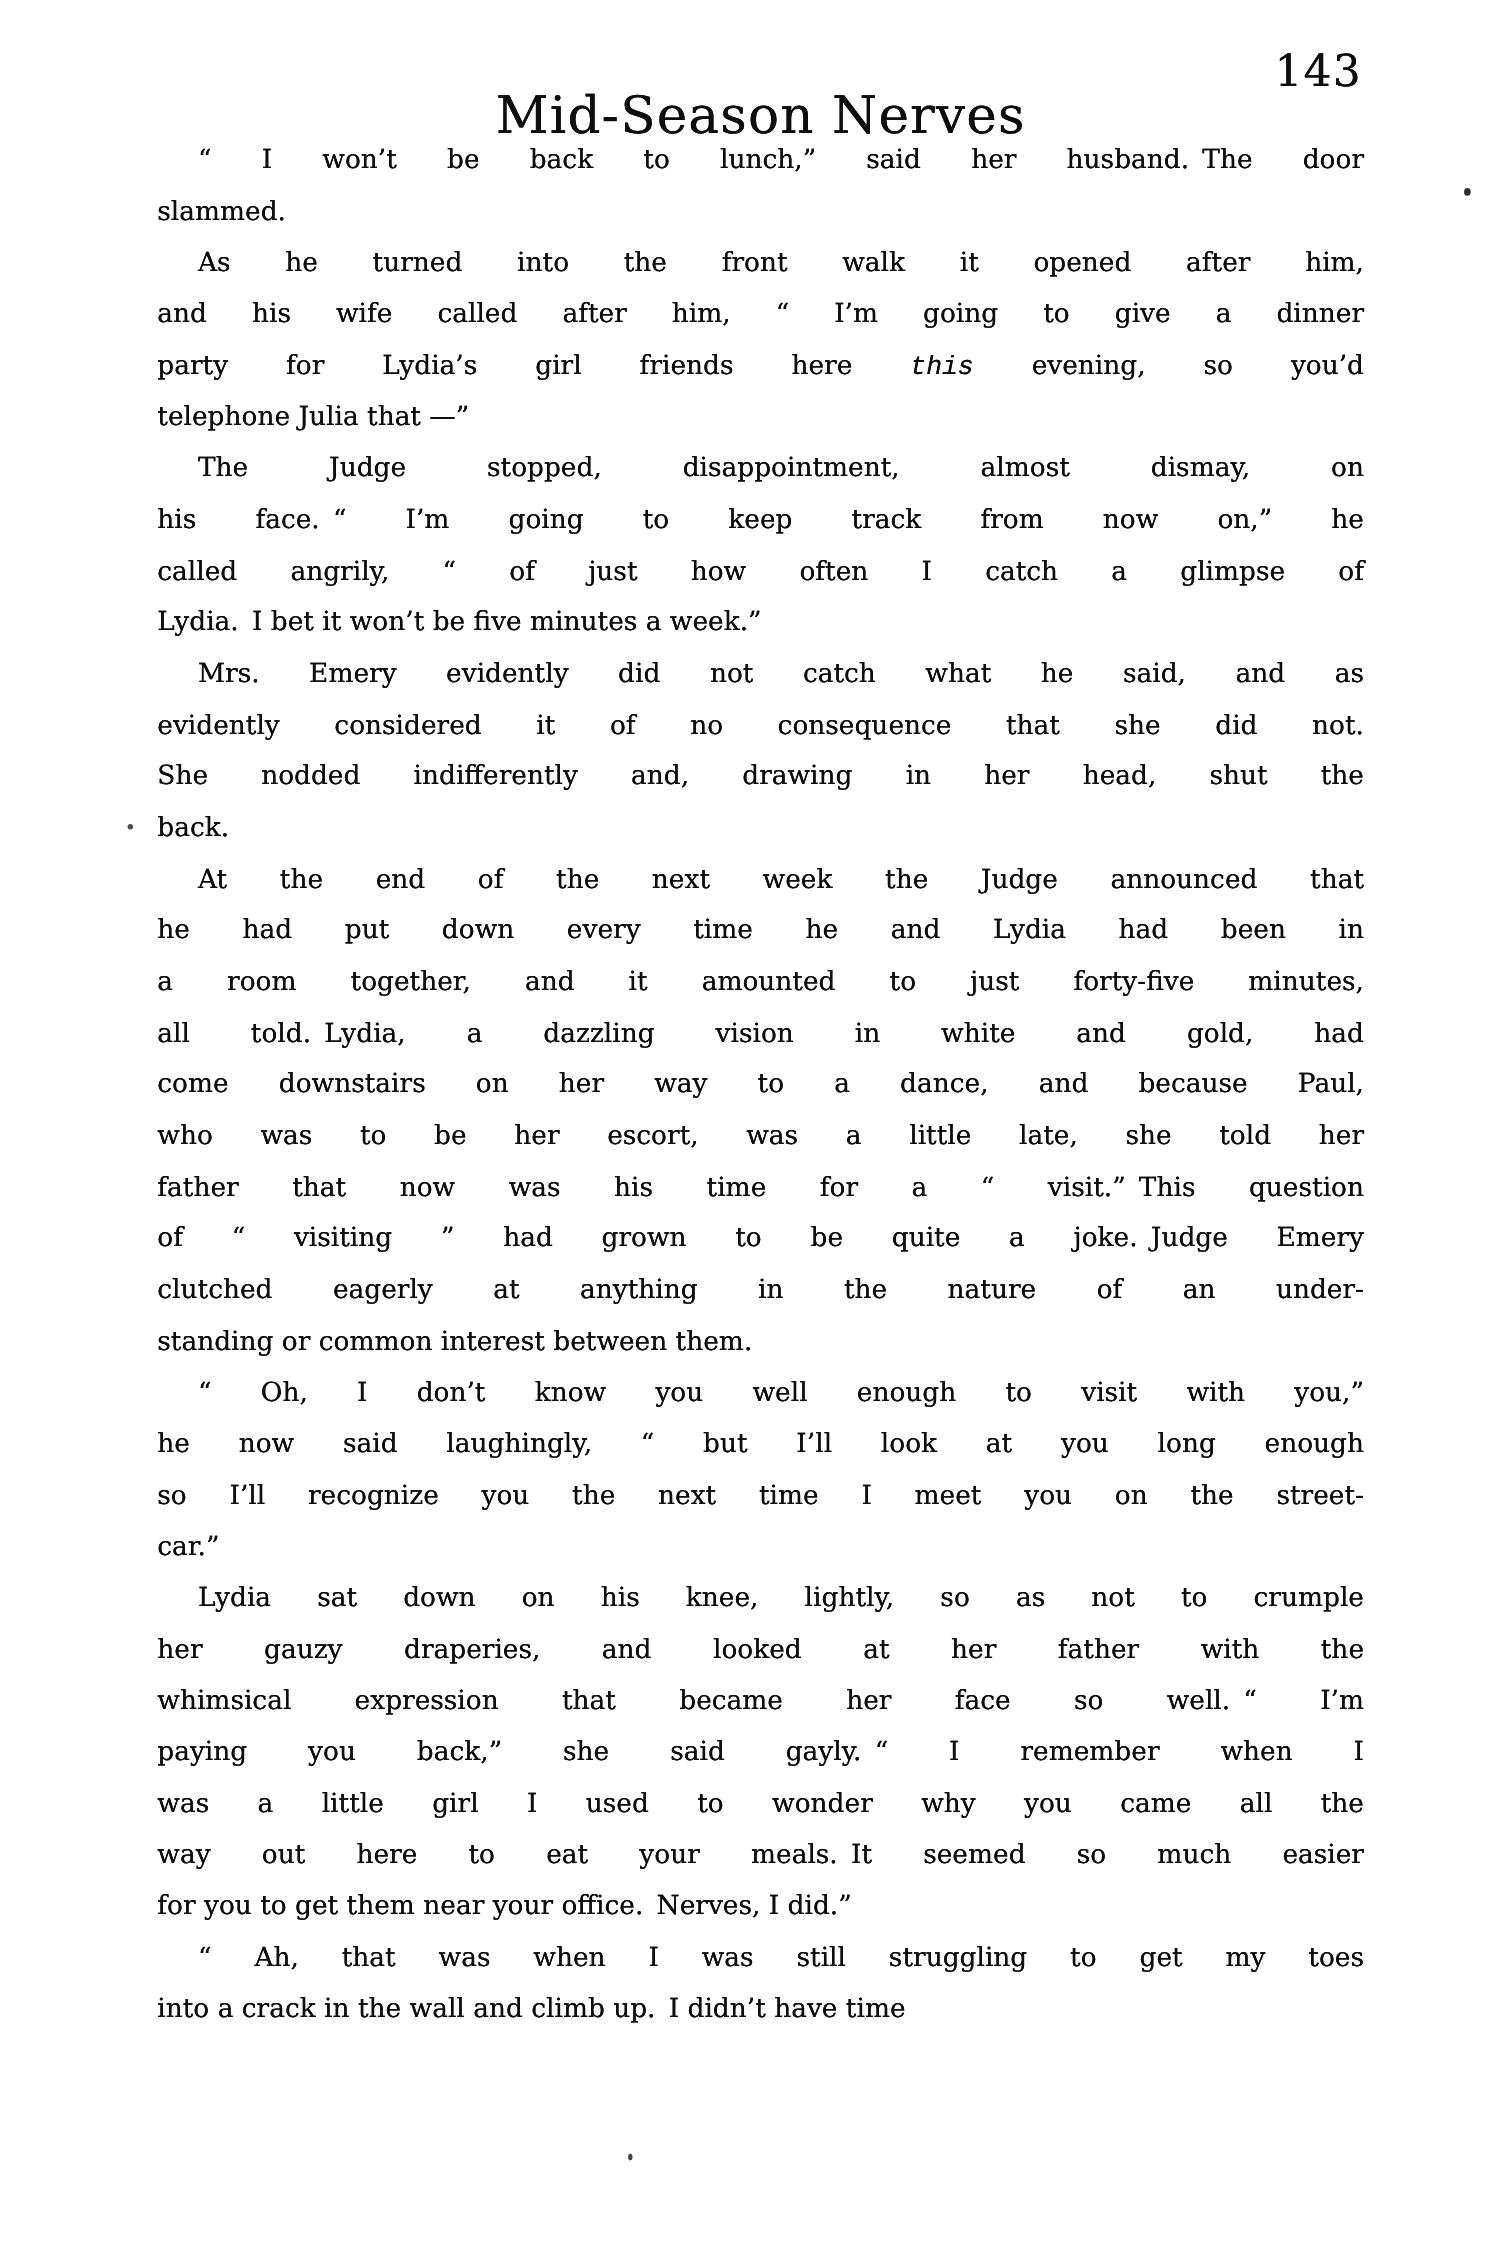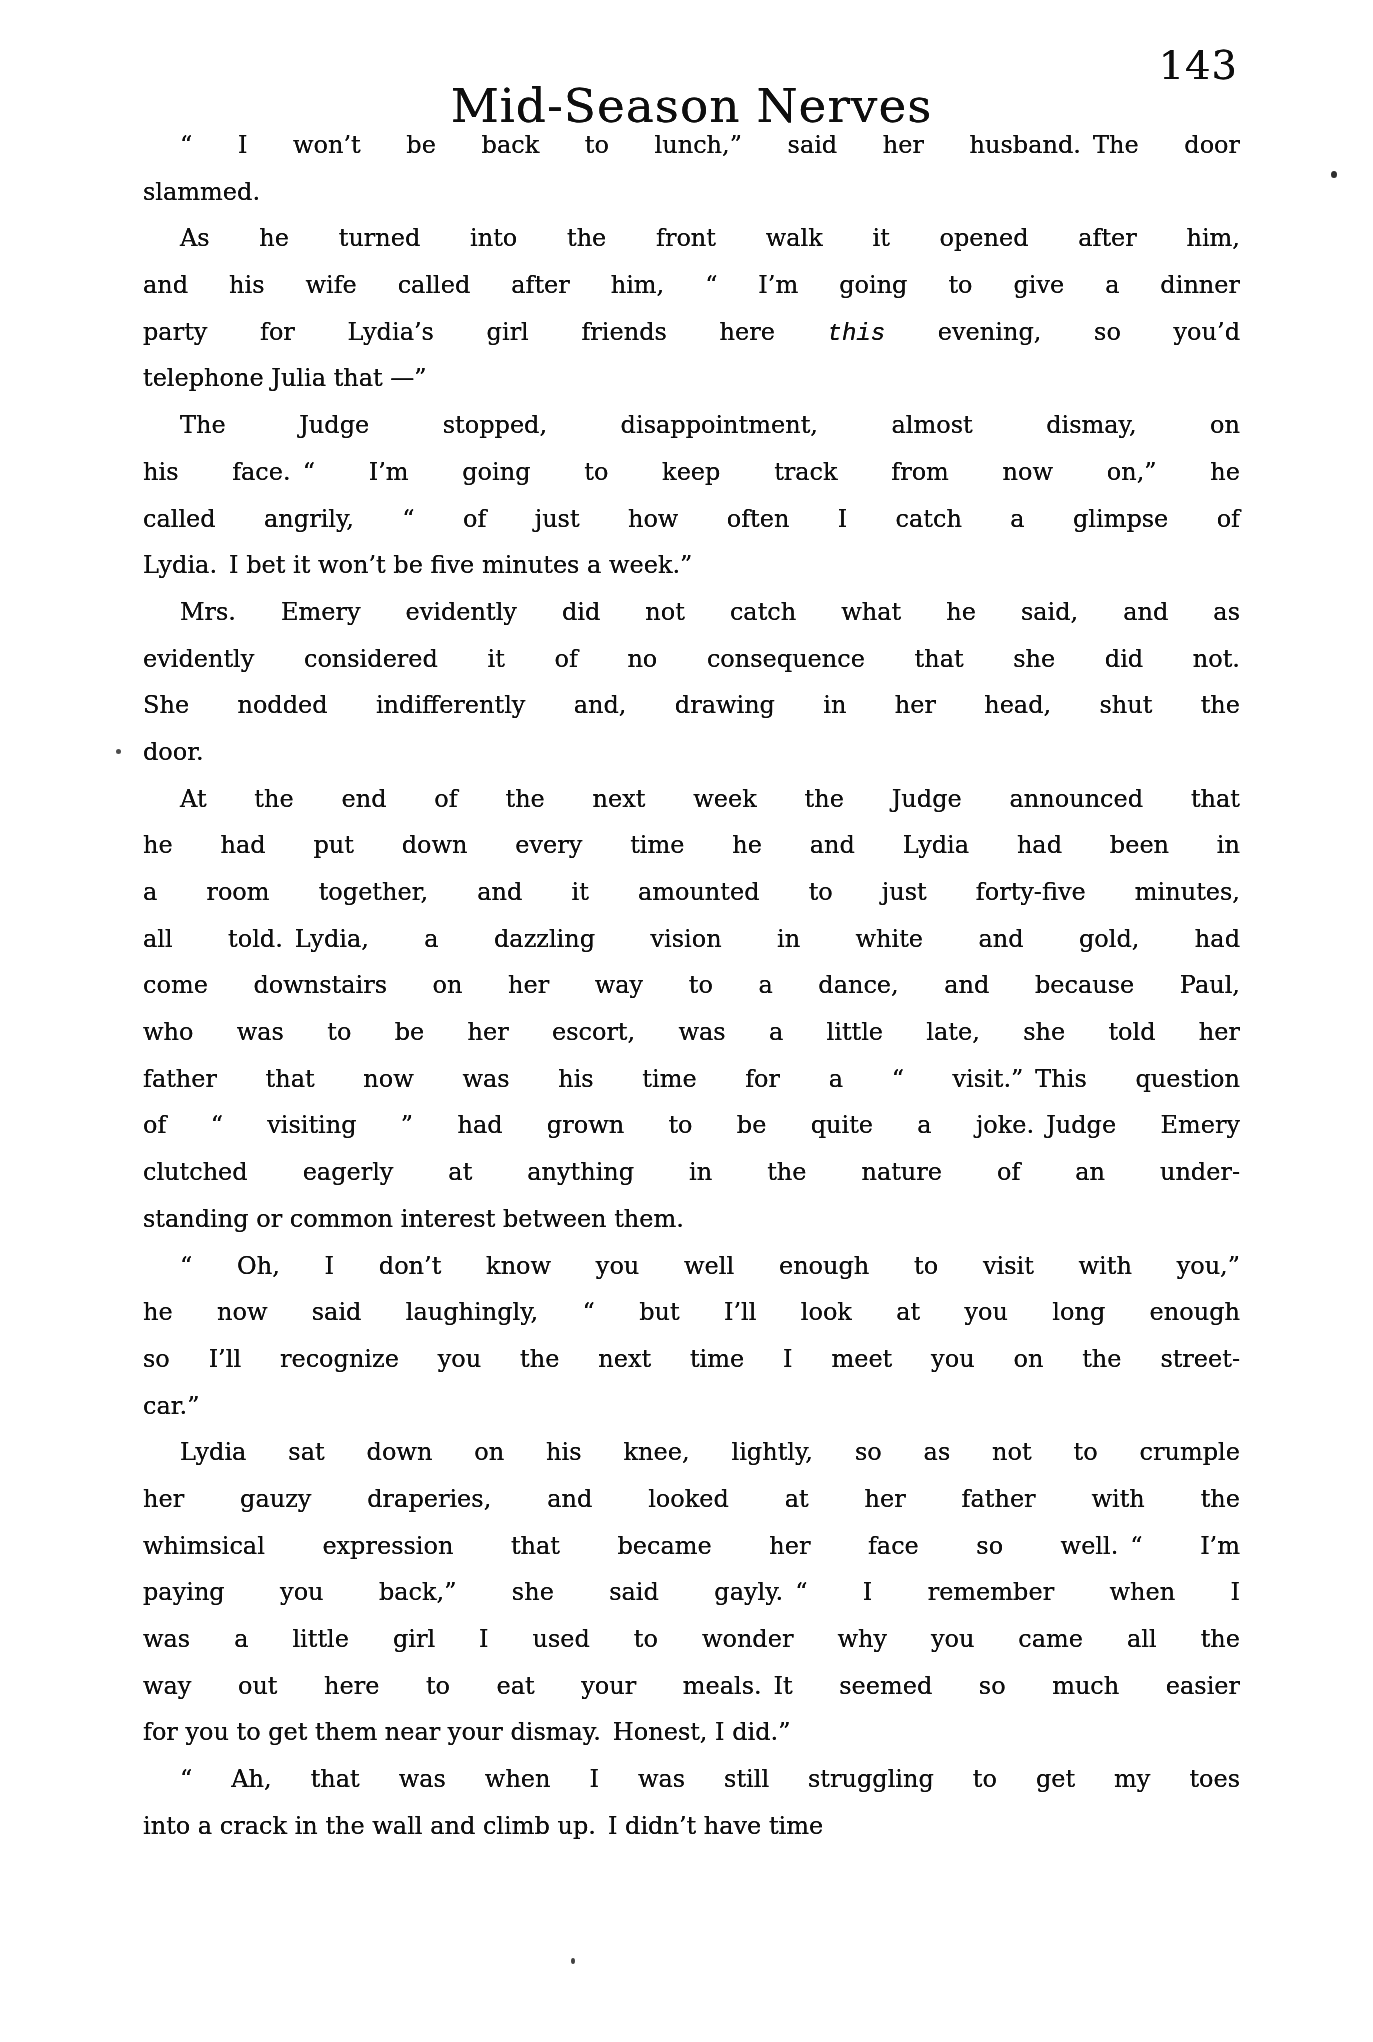--- a/index.html
+++ b/index.html
@@ -77,42 +77,42 @@
       <div class="line">and his wife called after him, “ I’m going to give a dinner</div>
       <div class="line"><span>party for Lydia’s girl friends here </span><em>this</em><span> evening, so you’d</span></div>
       <div class="line end">telephone Julia that —”</div>
       <div class="line indent">The Judge stopped, disappointment, almost dismay, on</div>
       <div class="line">his face. “ I’m going to keep track from now on,” he</div>
       <div class="line">called angrily, “ of just how often I catch a glimpse of</div>
       <div class="line end">Lydia. I bet it won’t be five minutes a week.”</div>
       <div class="line indent">Mrs. Emery evidently did not catch what he said, and as</div>
       <div class="line">evidently considered it of no consequence that she did not.</div>
       <div class="line">She nodded indifferently and, drawing in her head, shut the</div>
-      <div class="line end">door.</div>
+      <div class="line end">back.</div>
       <div class="line indent">At the end of the next week the Judge announced that</div>
       <div class="line">he had put down every time he and Lydia had been in</div>
       <div class="line">a room together, and it amounted to just forty-five minutes,</div>
       <div class="line">all told. Lydia, a dazzling vision in white and gold, had</div>
       <div class="line">come downstairs on her way to a dance, and because Paul,</div>
       <div class="line">who was to be her escort, was a little late, she told her</div>
       <div class="line">father that now was his time for a “ visit.” This question</div>
       <div class="line">of “ visiting ” had grown to be quite a joke. Judge Emery</div>
       <div class="line">clutched eagerly at anything in the nature of an under-</div>
       <div class="line end">standing or common interest between them.</div>
       <div class="line indent">“ Oh, I don’t know you well enough to visit with you,”</div>
       <div class="line">he now said laughingly, “ but I’ll look at you long enough</div>
       <div class="line">so I’ll recognize you the next time I meet you on the street-</div>
       <div class="line end">car.”</div>
       <div class="line indent">Lydia sat down on his knee, lightly, so as not to crumple</div>
       <div class="line">her gauzy draperies, and looked at her father with the</div>
       <div class="line">whimsical expression that became her face so well. “ I’m</div>
       <div class="line">paying you back,” she said gayly. “ I remember when I</div>
       <div class="line">was a little girl I used to wonder why you came all the</div>
       <div class="line">way out here to eat your meals. It seemed so much easier</div>
-      <div class="line end">for you to get them near your dismay. Honest, I did.”</div>
+      <div class="line end">for you to get them near your office. Nerves, I did.”</div>
       <div class="line indent">“ Ah, that was when I was still struggling to get my toes</div>
       <div class="line end">into a crack in the wall and climb up. I didn’t have time</div>
     </div>
 
   <div class="speck" id="speck-1"></div>
   <div class="speck" id="speck-2"></div>
   <div class="speck" id="speck-3"></div>
 
 </div>
 

